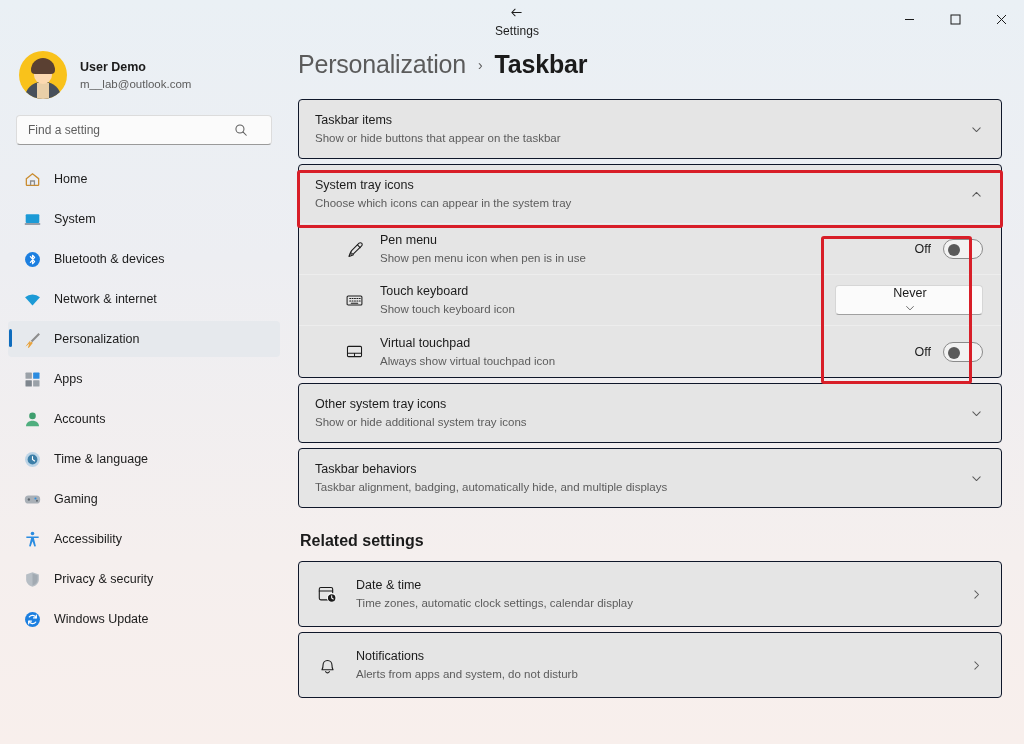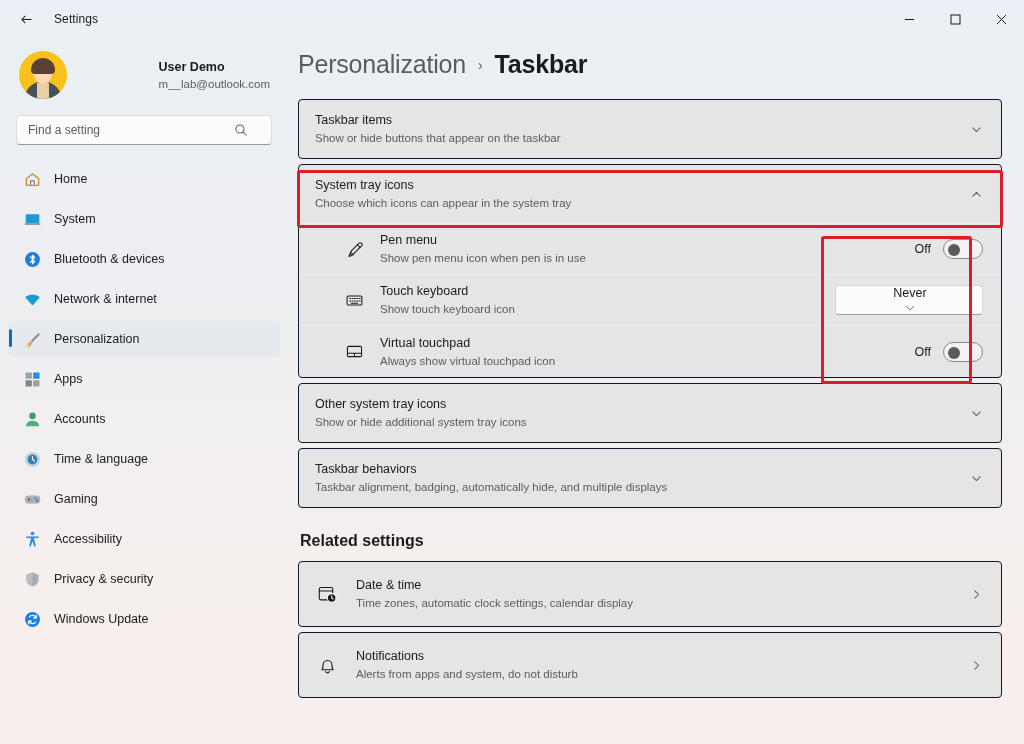--- a/index.html
+++ b/index.html
@@ -9,21 +9,21 @@
     overflow: hidden;
   }
   body {
     background: linear-gradient(to bottom, #eaf0f5 0%, #edeef2 35%, #f5efee 75%, #f8efec 100%);
     color: #1b1b1b;
     position: relative;
   }
   
   .titlebar {
     height: 38px; display: flex; align-items: center;
-    position: relative; z-index: 5;
+    position: relative; z-index: 5; flex-direction: column;
   }
   .back-btn {
     width: 36px; height: 30px; margin-left: 8px;
     display: flex; align-items: center; justify-content: center;
     border-radius: 4px; cursor: pointer;
   }
   .app-title {
     font-size: 12px; color: #1b1b1b; margin-left: 10px;
     letter-spacing: .1px;
   }
@@ -39,21 +39,20 @@
   .shell { display: flex; height: 706px; }
 
   
   .sidebar {
     width: 288px; flex: 0 0 288px;
     padding: 0 8px; overflow: hidden;
   }
   .profile {
     display: flex; align-items: center; gap: 13px;
     padding: 13px 10px 16px 11px;
-    justify-content: space-between;
   }
   .avatar {
     width: 48px; height: 48px; border-radius: 50%;
     background: #f9c21b; position: relative; overflow: hidden;
     flex: 0 0 48px;
   }
   .avatar .hair {
     position: absolute; left: 12px; top: 7px; width: 24px; height: 16px;
     background: #5a4032; border-radius: 12px 12px 4px 4px;
   }

